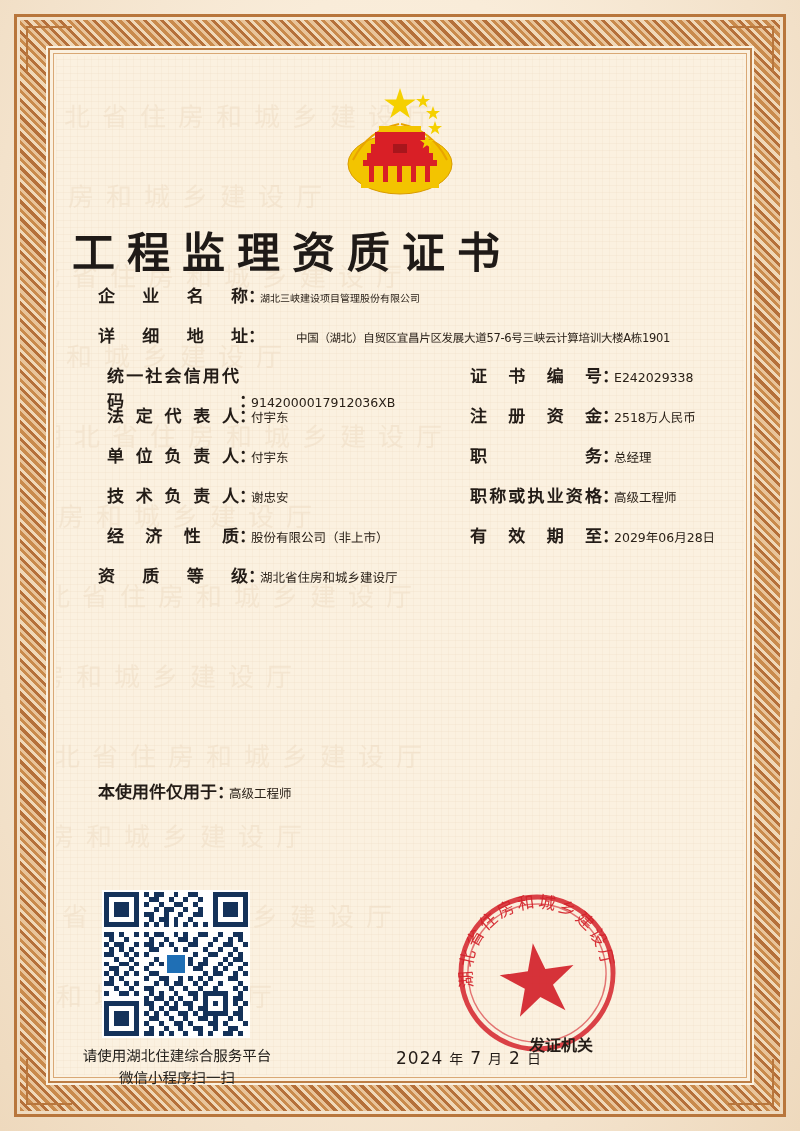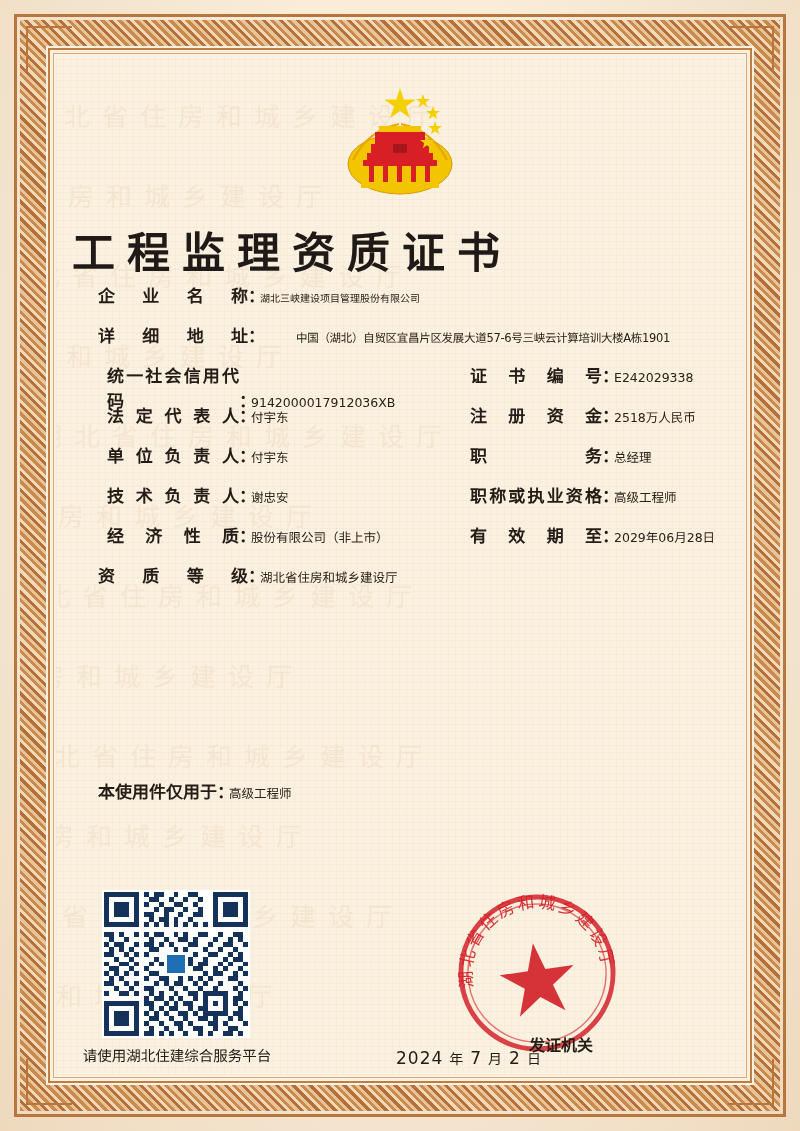--- a/index.html
+++ b/index.html
@@ -632,20 +632,21 @@
             <rect x="24" y="28" width="2" height="1"></rect>
               <rect x="27" y="28" width="1" height="1"></rect>
           </g>
 
           <rect x="12" y="12" width="5" height="5" fill="#ffffff"></rect>
           <rect x="12.6" y="12.6" width="3.8" height="3.8" fill="#1f6fb5"></rect>
         </svg>
       </div>
       <div class="qr-caption">
         <div>请使用湖北住建综合服务平台</div>
+        <div>微信小程序扫一扫</div>
       </div>
     </div>
 
     <div class="seal">
       <svg viewBox="0 0 170 170" width="170" height="170" aria-hidden="true">
         <g transform="rotate(-8 85 85)">
           <circle cx="85" cy="85" r="76" fill="none" stroke="#d3222a" stroke-width="5" opacity="0.85"></circle>
           <circle cx="85" cy="85" r="69" fill="none" stroke="#d3222a" stroke-width="1.4" opacity="0.6"></circle>
           <polygon fill="#d3222a" opacity="0.92" points="85,55 93.8,82.1 122.3,82.1 99.2,98.8 108,125.9 85,109.2 62,125.9 70.8,98.8 47.7,82.1 76.2,82.1"></polygon>
           <path id="sealArc" d="M 20 85 A 65 65 0 0 1 150 85" fill="none"></path>

